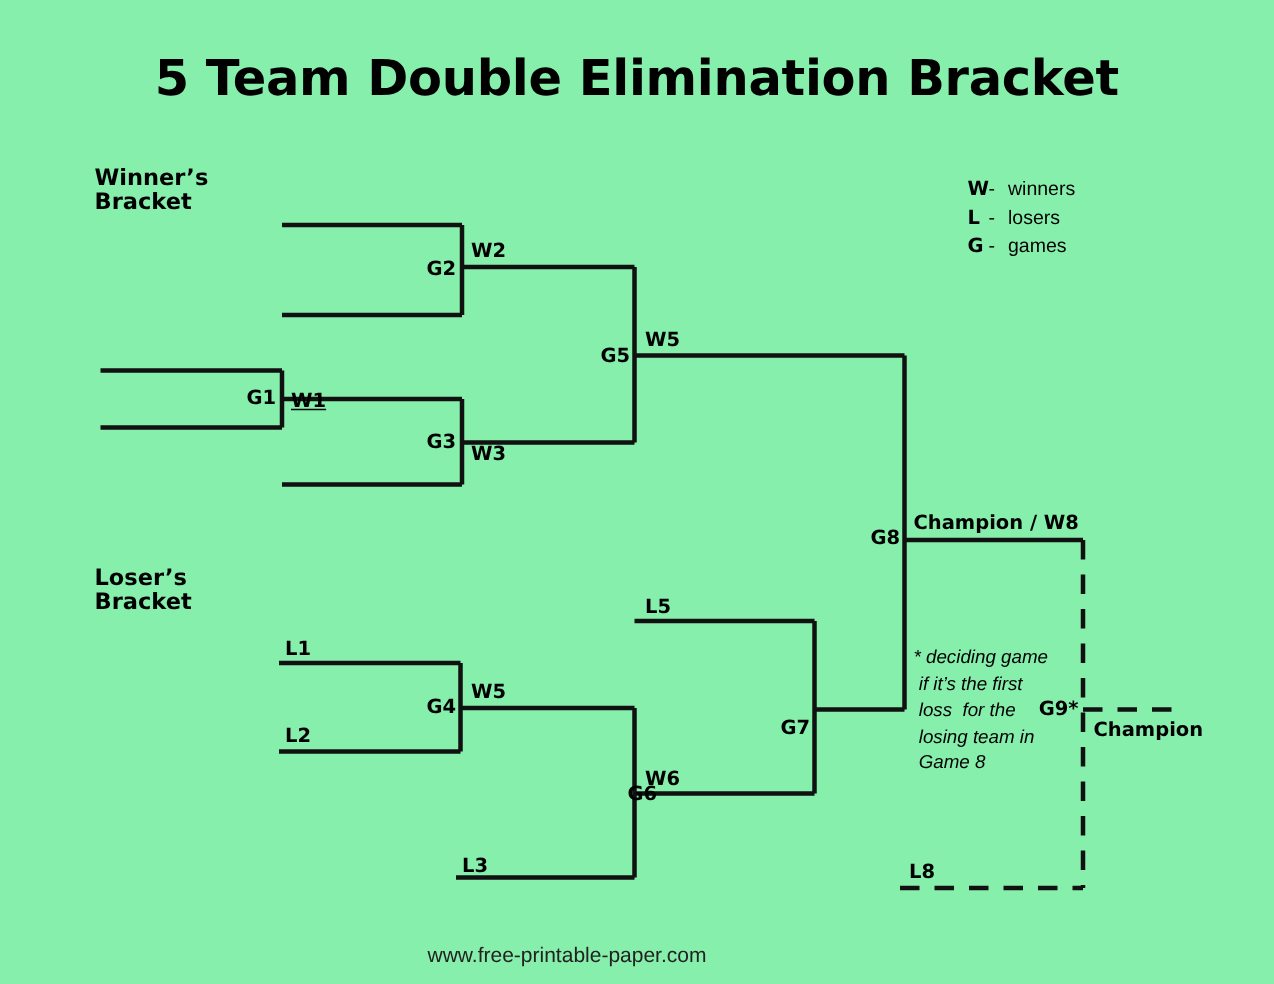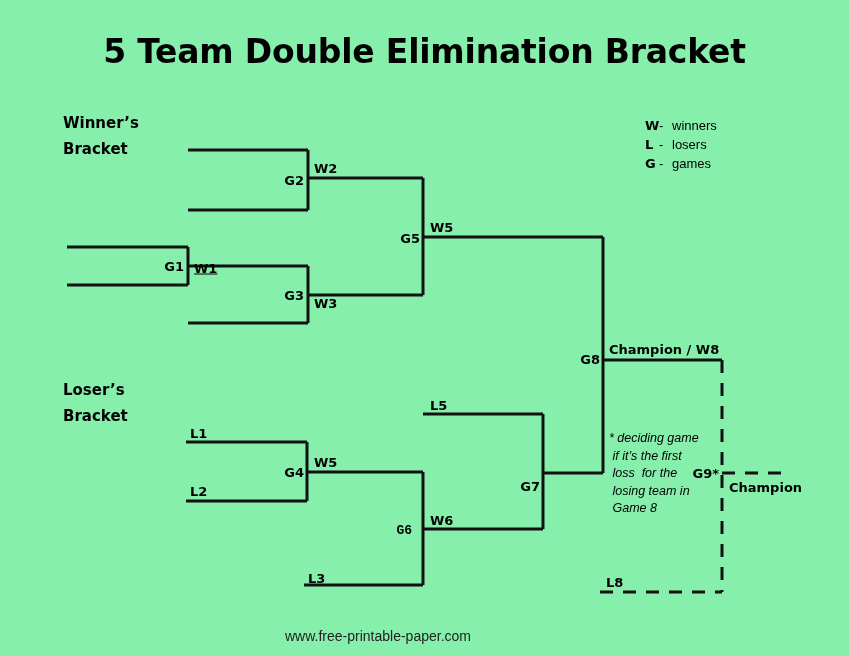--- a/index.html
+++ b/index.html
@@ -36,21 +36,21 @@
     font-weight: bold;
     font-size: 33px;
     letter-spacing: -0.2px;
     color: #000000;
   }
   .section-label {
     position: absolute;
     font-family: "DejaVu Sans", sans-serif;
     font-weight: bold;
     font-size: 15px;
-    line-height: 26px;
+    line-height: 16px;
     color: #000000;
     white-space: pre;
   }
   .section-winners { left: 63px; top: 110px; }
   .section-losers  { left: 63px; top: 377px; }
 
   .legend {
     position: absolute;
     left: 645px;
     top: 118px;
@@ -185,21 +185,21 @@
       <div class="node-label right" style="left: 314px; top: 168px;">W2</div>
       <div class="node-label leftof" style="left: 304px; top: 295px;">G3</div>
       <div class="node-label right" style="left: 314px; top: 303px;">W3</div>
       <div class="node-label leftof" style="left: 420px; top: 238px;">G5</div>
       <div class="node-label right" style="left: 430px; top: 227px;">W5</div>
       <div class="node-label right" style="left: 190px; top: 433px;">L1</div>
       <div class="node-label right" style="left: 190px; top: 491px;">L2</div>
       <div class="node-label leftof" style="left: 304px; top: 472px;">G4</div>
       <div class="node-label right" style="left: 314px; top: 462px;">W5</div>
       <div class="node-label right" style="left: 308px; top: 578px;">L3</div>
-      <div class="node-label leftof" style="left: 412px; top: 530px; font-family: Liberation Mono, monospace;">G6</div>
+      <div class="node-label leftof" style="left: 438px; top: 530px;">G6</div>
       <div class="node-label right" style="left: 430px; top: 520px;">W6</div>
       <div class="node-label right" style="left: 430px; top: 405px;">L5</div>
       <div class="node-label leftof" style="left: 540px; top: 473px; margin-top: 13px;">G7</div>
       <div class="node-label leftof" style="left: 600px; top: 359px;">G8</div>
       <div class="node-label right" style="left: 609px; top: 349px;">Champion / W8</div>
       <div class="node-label leftof" style="left: 719px; top: 473px;">G9*</div>
       <div class="node-label right" style="left: 729px; top: 487px;">Champion</div>
       <div class="node-label right" style="left: 606px; top: 582px;">L8</div>
     </div>
 

